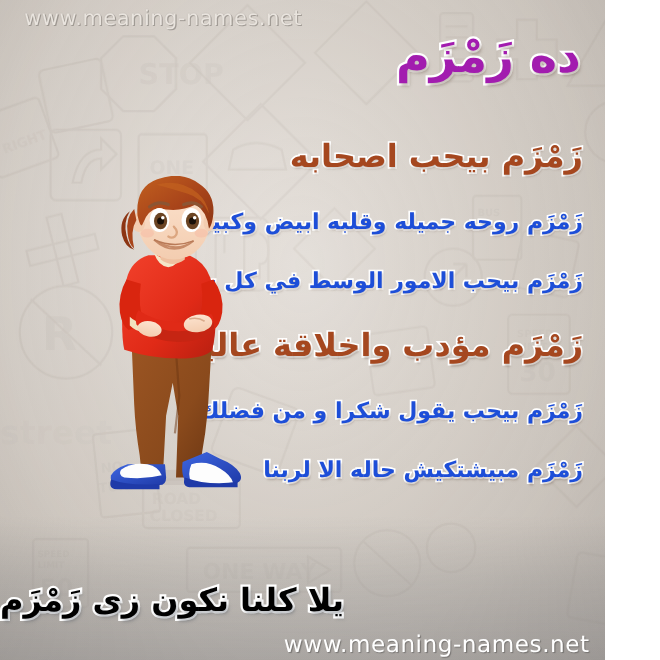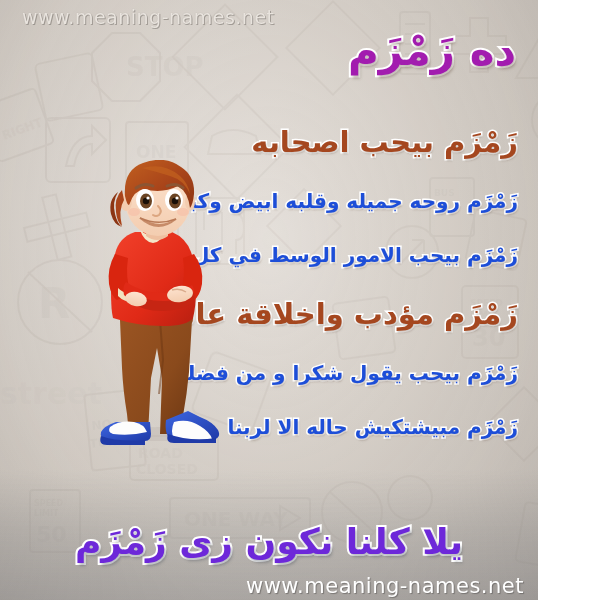--- a/index.html
+++ b/index.html
@@ -12,20 +12,21 @@
     overflow: hidden;
     font-family: "DejaVu Sans", sans-serif;
   }
 
   #poster {
     position: relative;
     width: 538px;
     height: 600px;
     background: #d9d2cb;
     overflow: hidden;
+    padding-left: 12px;
   }
 
   
   .bg-base {
     position: absolute;
     inset: 0;
     background:
       radial-gradient(ellipse at 30% 35%, #e3ddd7 0%, #d8d1c9 55%, #cdc6bf 100%);
   }
   .bg-signs {
@@ -114,26 +115,26 @@
     font-size: 20px;
     line-height: 54px;
     color: #1d4ed8;
   }
 
   .footer-line {
     position: absolute;
     left: 0;
     right: 0;
     bottom: 38px;
-    text-align: center;
+    text-align: left;
     direction: rtl;
     font-family: "DejaVu Sans", sans-serif;
-    font-size: 36px;
+    font-size: 29px;
     font-weight: bold;
-    color: #6d28d9;
+    color: #000000;
     -webkit-text-stroke: 4px #ffffff;
     paint-order: stroke fill;
     text-shadow: 2px 3px 3px rgba(60,70,80,0.35);
     white-space: nowrap;
   }
 
   
   .boy {
     position: absolute;
     left: 82px;

